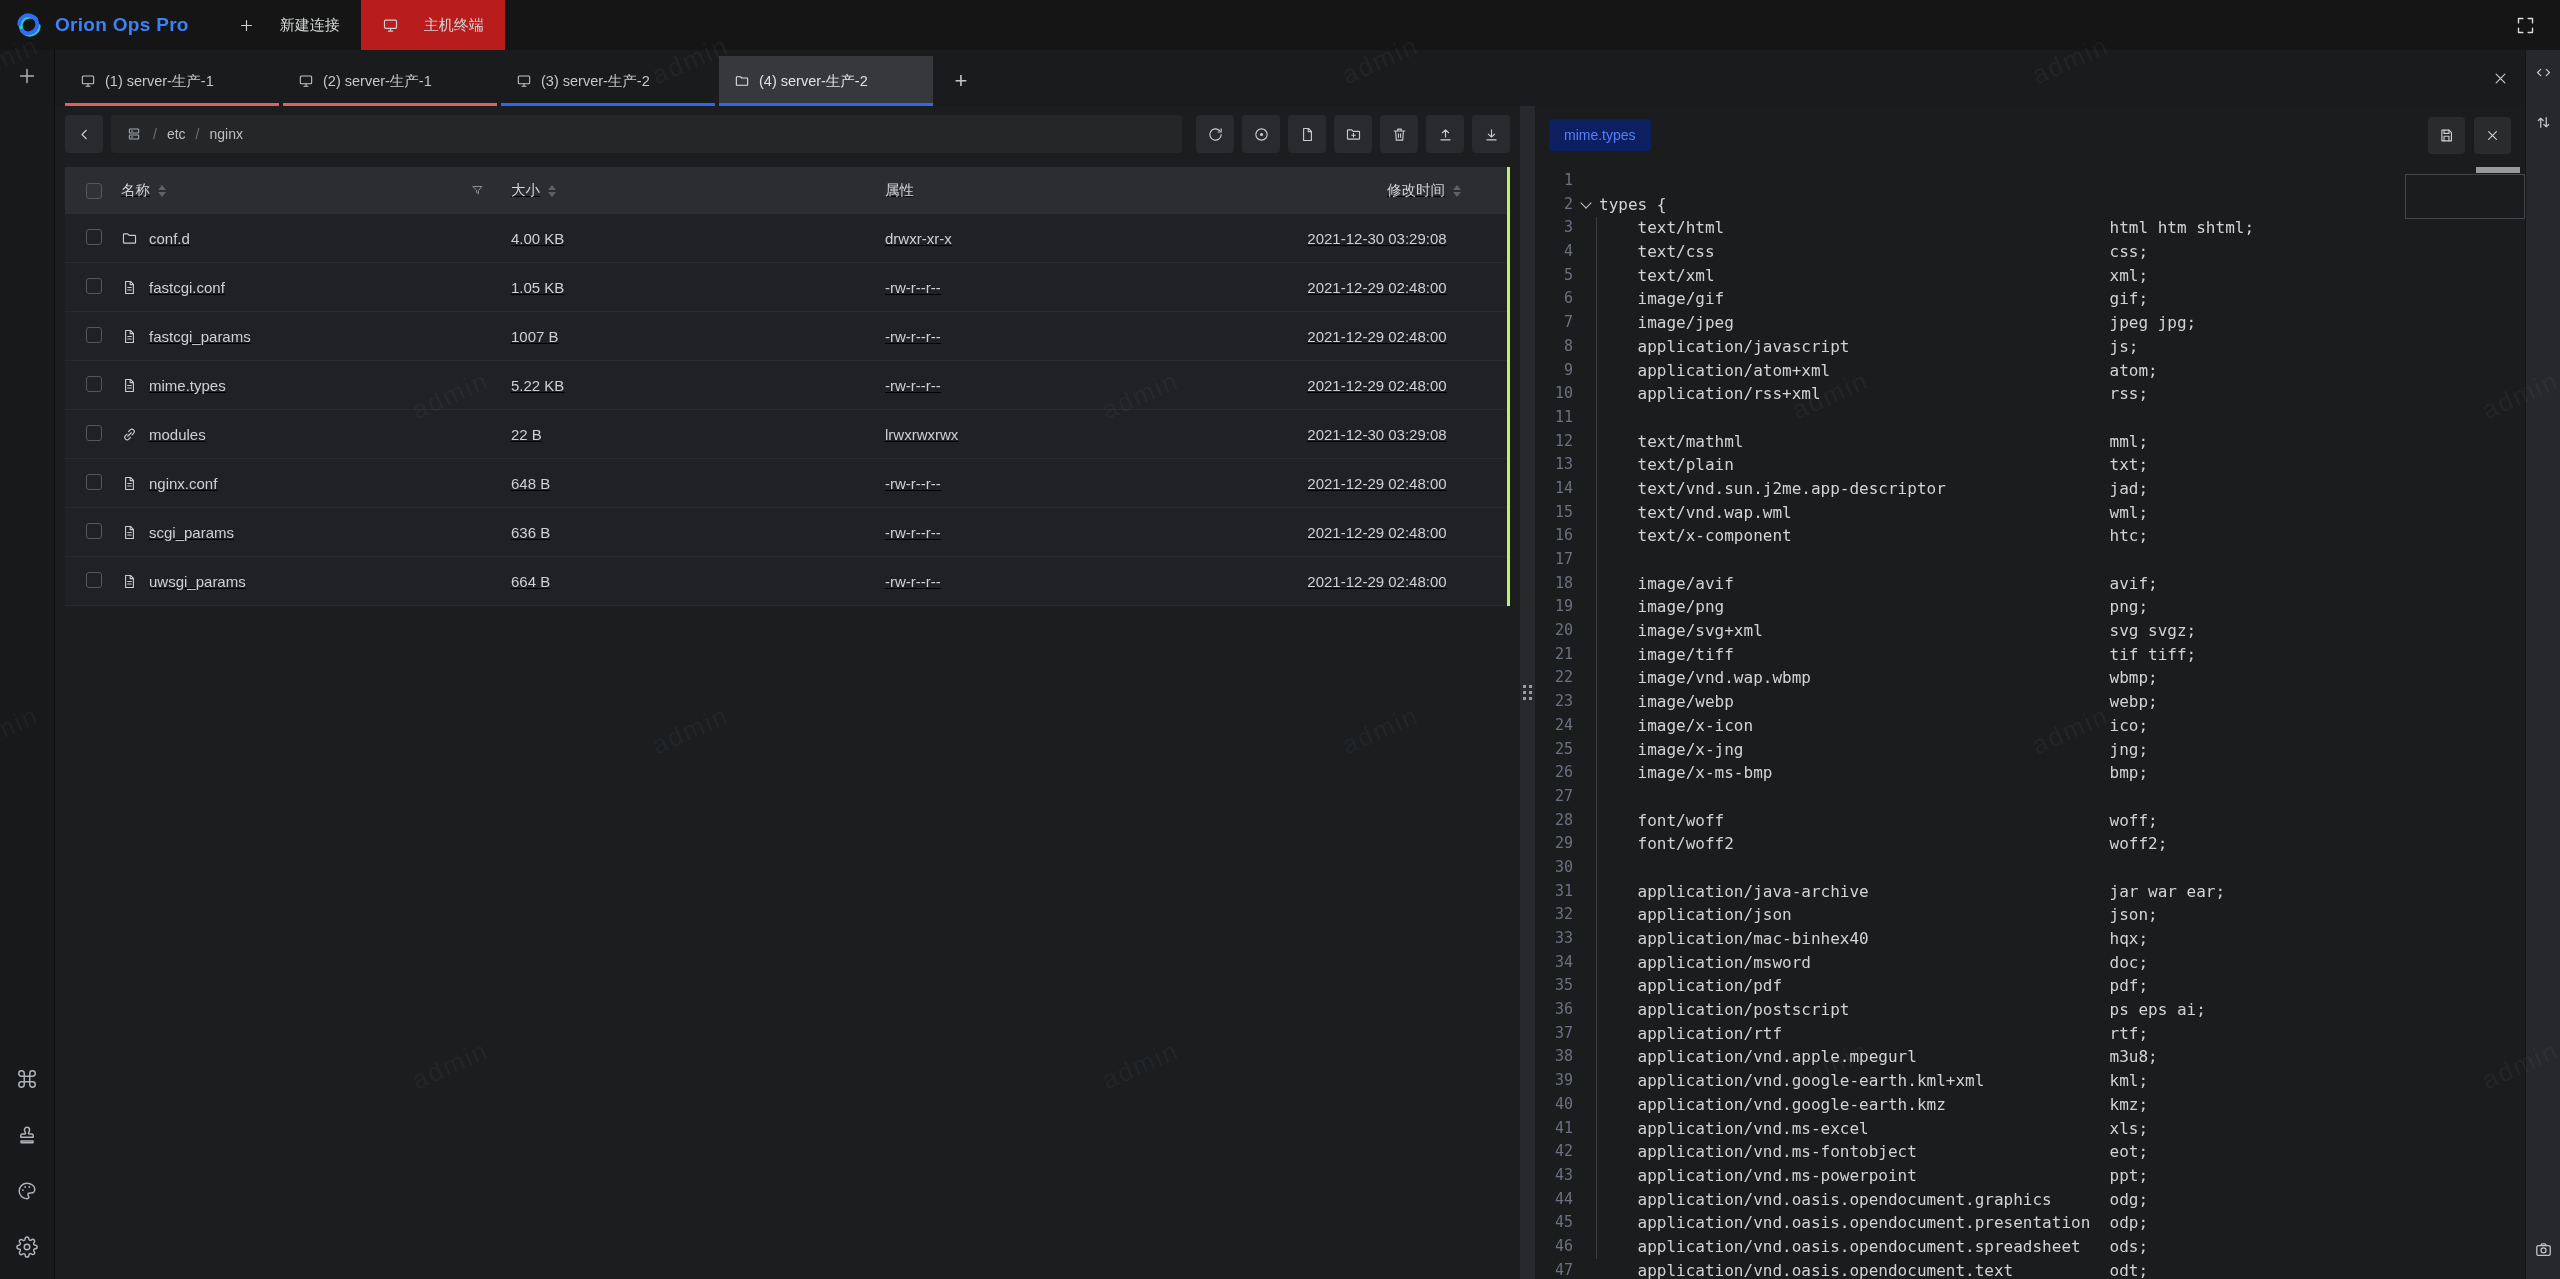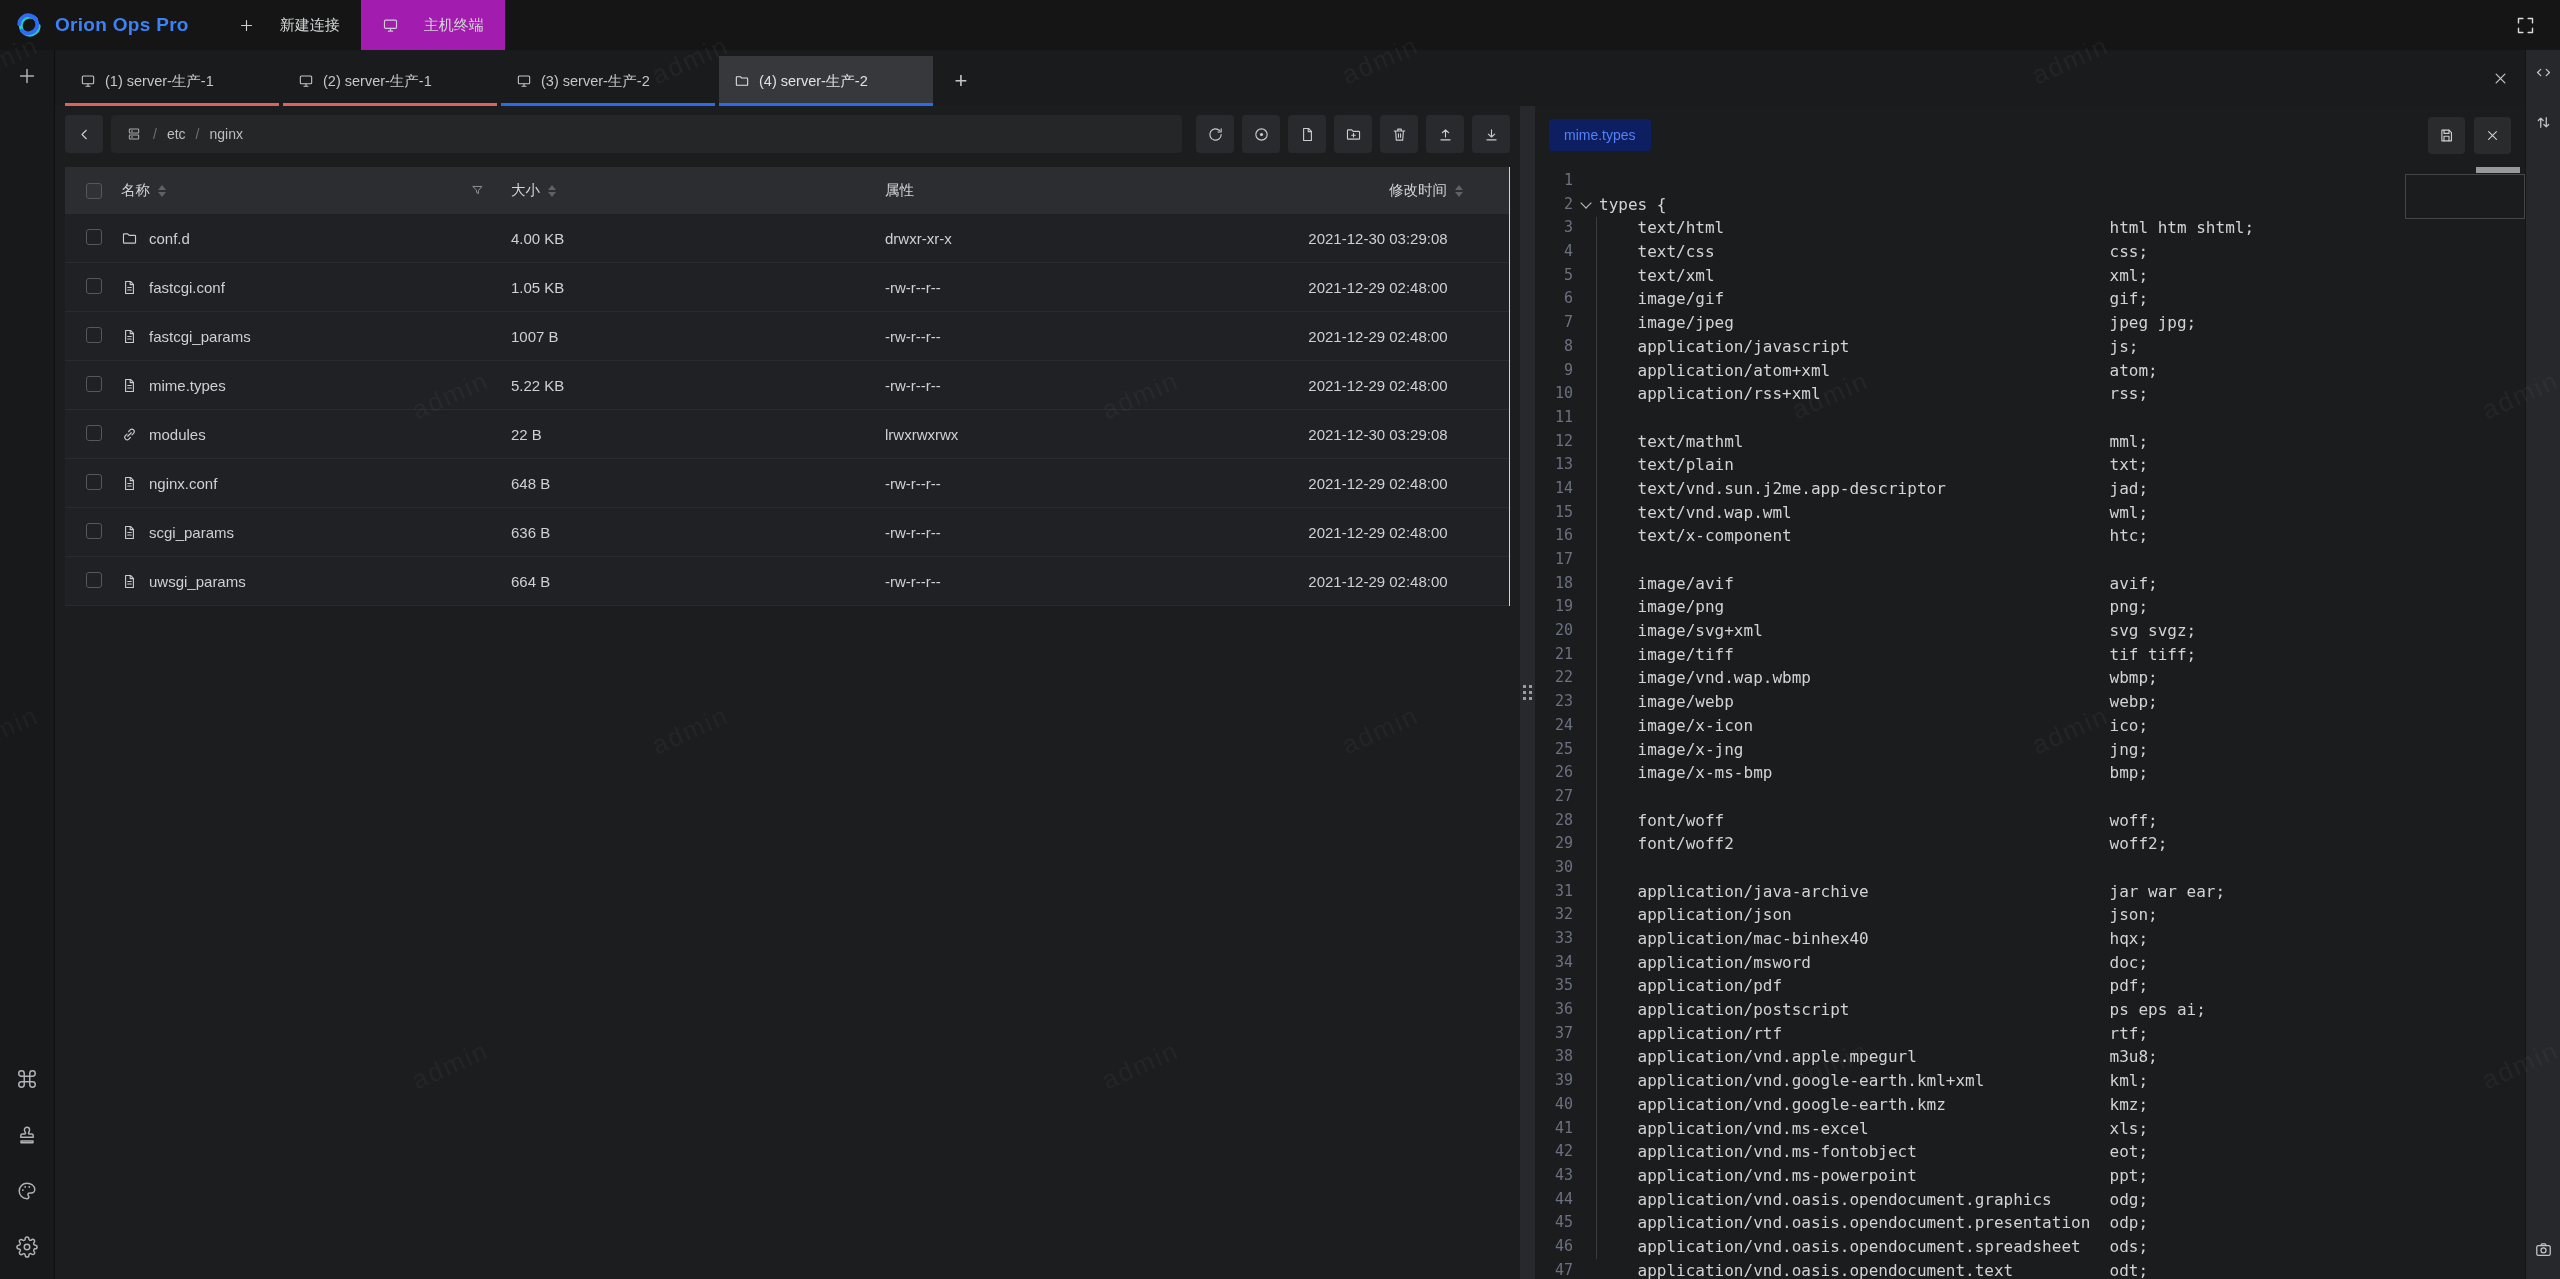--- a/index.html
+++ b/index.html
@@ -5,21 +5,21 @@
   * { box-sizing: border-box; margin: 0; padding: 0; }
   html,body { width:2560px; height:1279px; background:#101113; font-family:"Liberation Sans","DejaVu Sans",sans-serif; }
   .stage { position:relative; width:2560px; height:1279px; overflow:hidden; background:#1b1d1f; }
 
   
   .topbar { height:50px; background:#151515; display:flex; align-items:center; position:relative; z-index:2; }
   .brand { display:flex; align-items:center; gap:11px; padding-left:14px; }
   .brand-title { font-size:19px; font-weight:700; color:#3b82f6; letter-spacing:.3px; }
   .topbar-menu { display:flex; height:100%; margin-left:28px; }
   .menu-item { display:flex; align-items:center; gap:25px; padding:0 21px; font-size:15px; color:#d3d5d6; cursor:pointer; }
-  .menu-item.active { background:#a21caf; }
+  .menu-item.active { background:#b91c1c; }
   .menu-item .ic { width:17px; height:17px; color:#cdcfd1; }
   .fullscreen-btn { margin-left:auto; margin-right:24px; width:21px; height:21px; color:#d9dadc; cursor:pointer; }
 
   
   .app-body { display:flex; height:1229px; }
   .sidebar { width:55px; background:#17191b; border-right:1px solid #0d0e0f; display:flex; flex-direction:column; align-items:center; padding:15px 0 21px; }
   .sidebar .ic { width:22px; height:22px; color:#b0b3b7; cursor:pointer; }
   .sb-bottom { margin-top:auto; display:flex; flex-direction:column; gap:34px; }
 
   .main { flex:1; display:flex; flex-direction:column; min-width:0; }
@@ -37,21 +37,21 @@
   
   .file-panel { width:1465px; background:#1b1d1f; display:flex; flex-direction:column; padding:9px 10px 0; }
   .ftoolbar { display:flex; gap:8px; height:38px; margin-bottom:14px; align-items:center; }
   .tool-btn { width:38px; height:38px; flex:none; border-radius:4px; background:#282a2d; display:flex; align-items:center; justify-content:center; color:#c9cbcd; cursor:pointer; }
   .tool-btn .ic { width:17px; height:17px; }
   .crumb { flex:1; height:38px; display:flex; align-items:center; gap:11px; background:#242628; border-radius:4px; padding:0 15px; font-size:14px; color:#bcbec0; margin-right:6px; }
   .crumb .ic { width:16px; height:16px; color:#a8abad; }
   .crumb-sep { color:#6e7174; }
   .crumb-seg { cursor:pointer; }
 
-  .file-table { border-right:1px solid #bef264; }
+  .file-table { border-right:3px solid #bef264;text-decoration:underline; }
   .table-header { display:grid; grid-template-columns:56px 390px 374px 420px 1fr; align-items:center; height:47px; background:#2b2d30; font-size:14.5px; color:#d4d5d7; }
   .th-cell { display:flex; align-items:center; gap:8px; }
   .th-left { display:flex; align-items:center; gap:8px; }
   .th-name { justify-content:space-between; padding-right:26px; }
   .th-mtime { justify-content:flex-end; padding-right:46px; }
   .sorter { display:inline-flex; flex-direction:column; cursor:pointer; }
   .car { display:block; width:0; height:0; border-left:4px solid transparent; border-right:4px solid transparent; }
   .car.up { border-bottom:5px solid #5e6166; margin-bottom:2px; }
   .car.down { border-top:5px solid #5e6166; }
   .funnel { width:15px; height:15px; color:#8f9295; cursor:pointer; }

